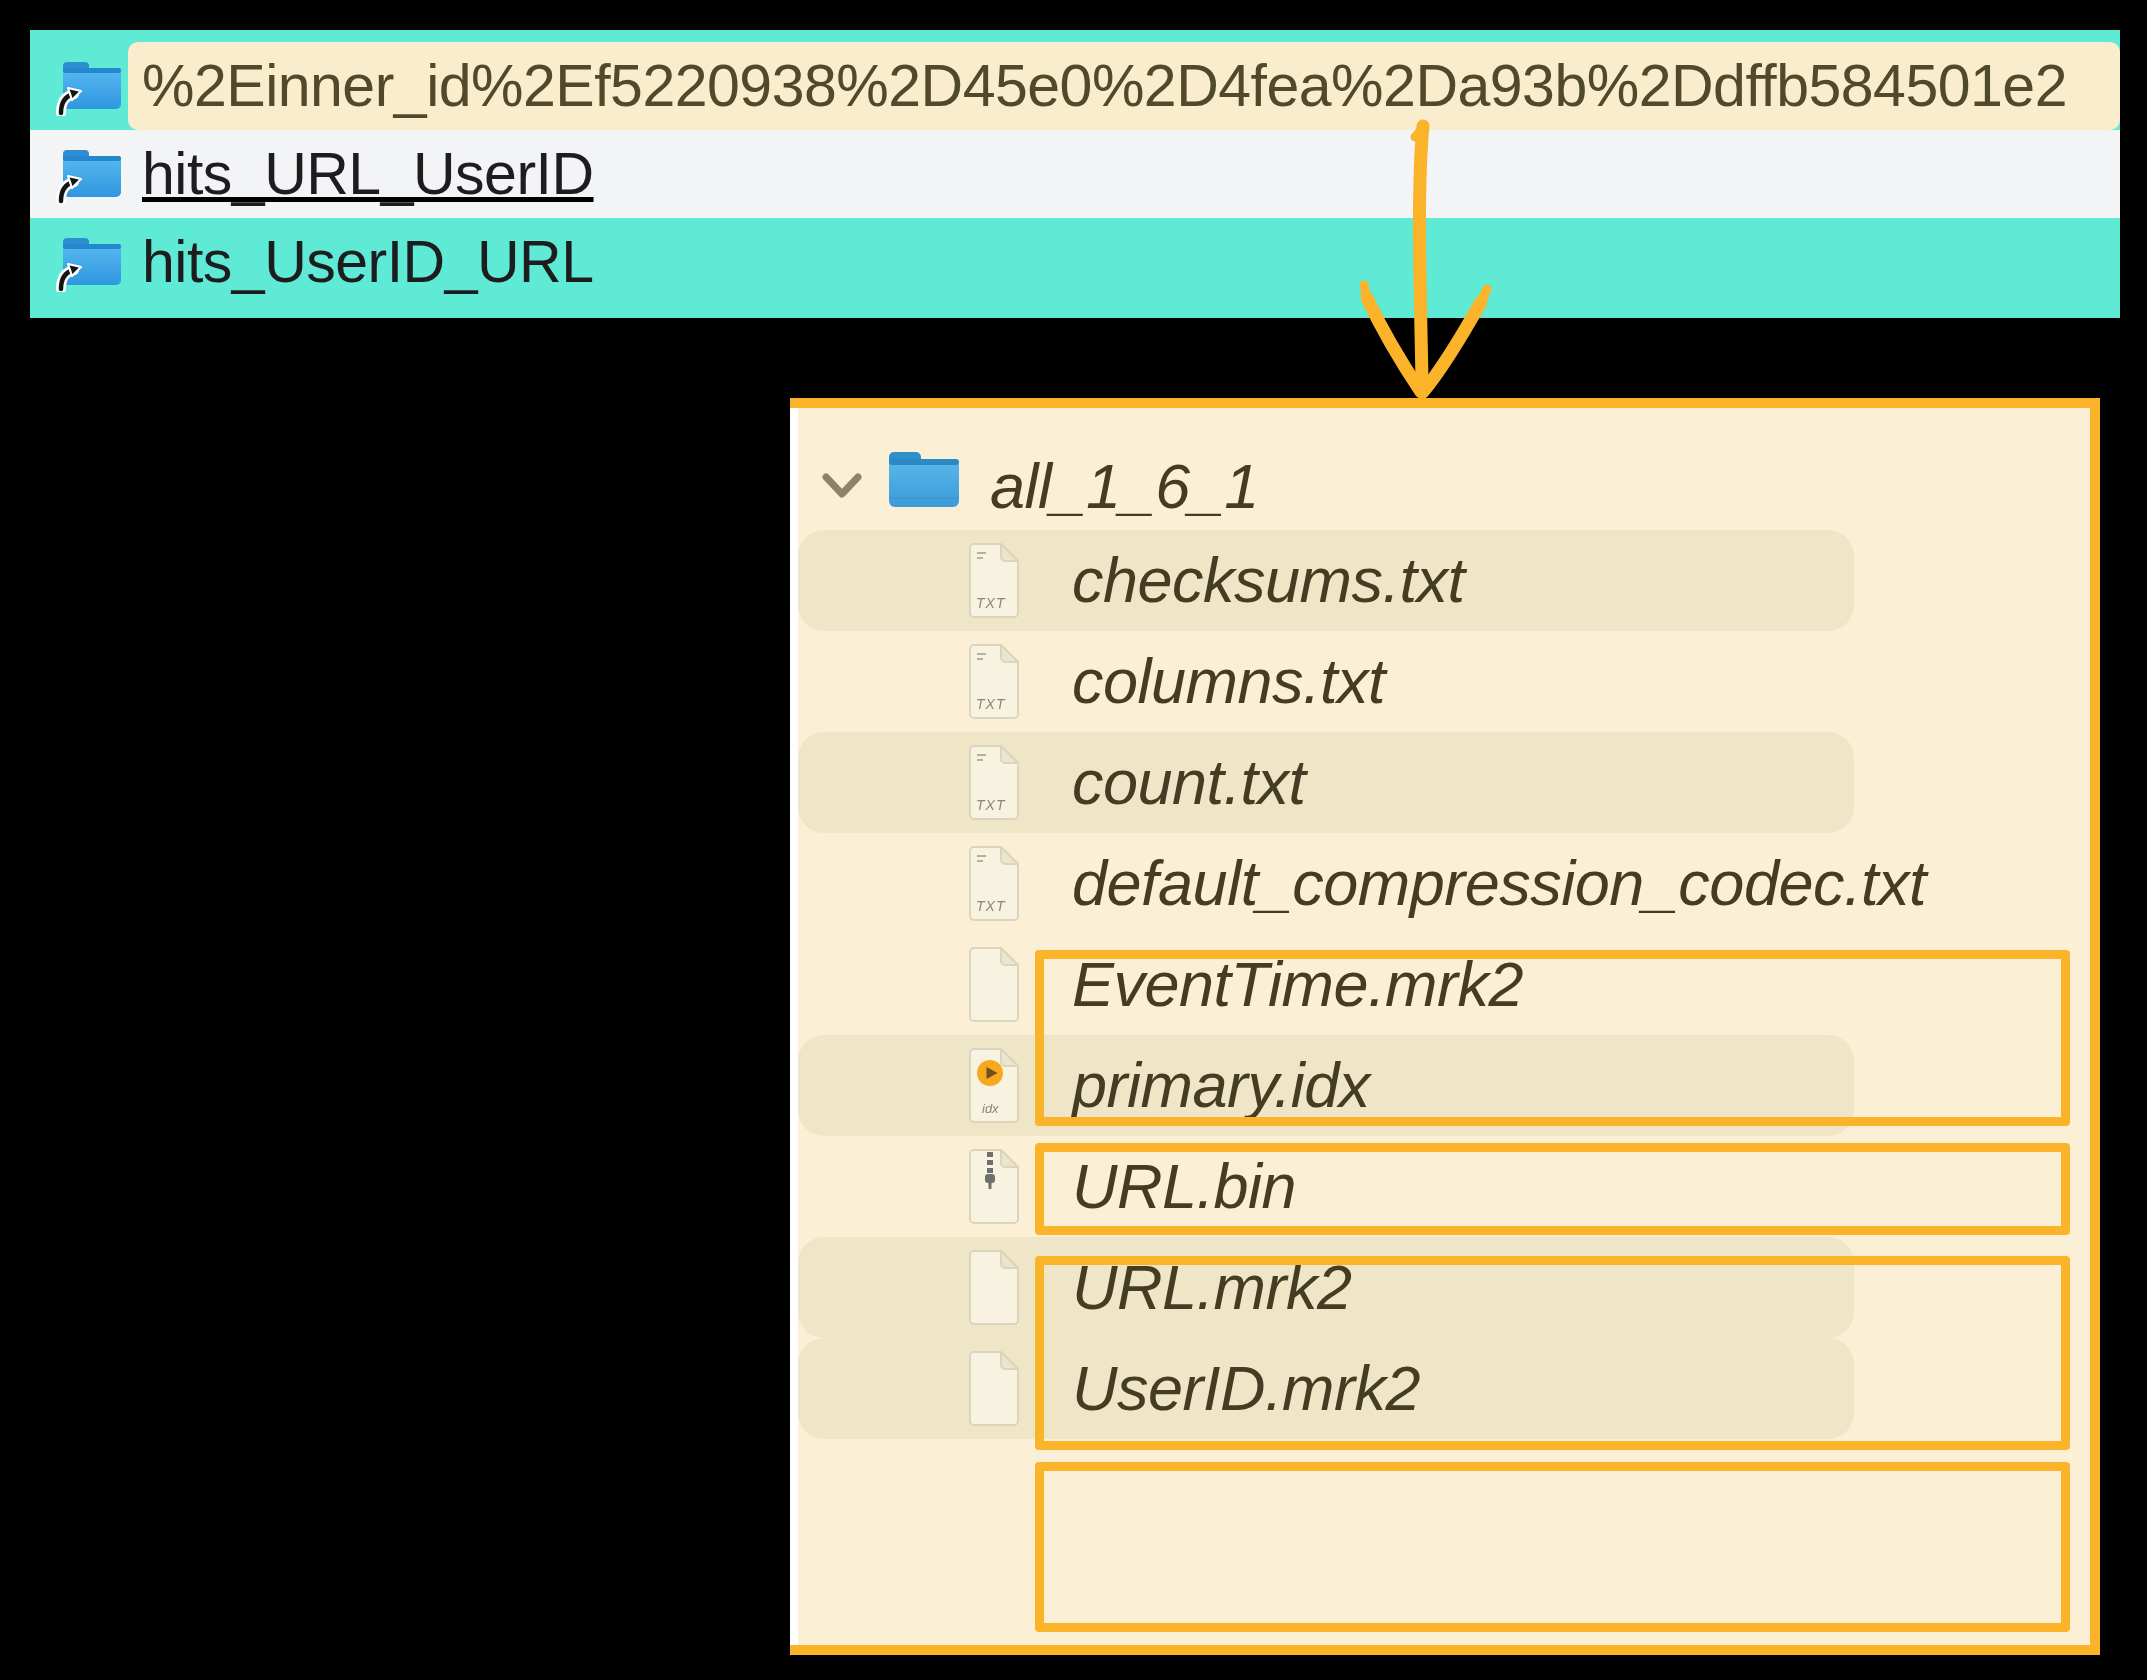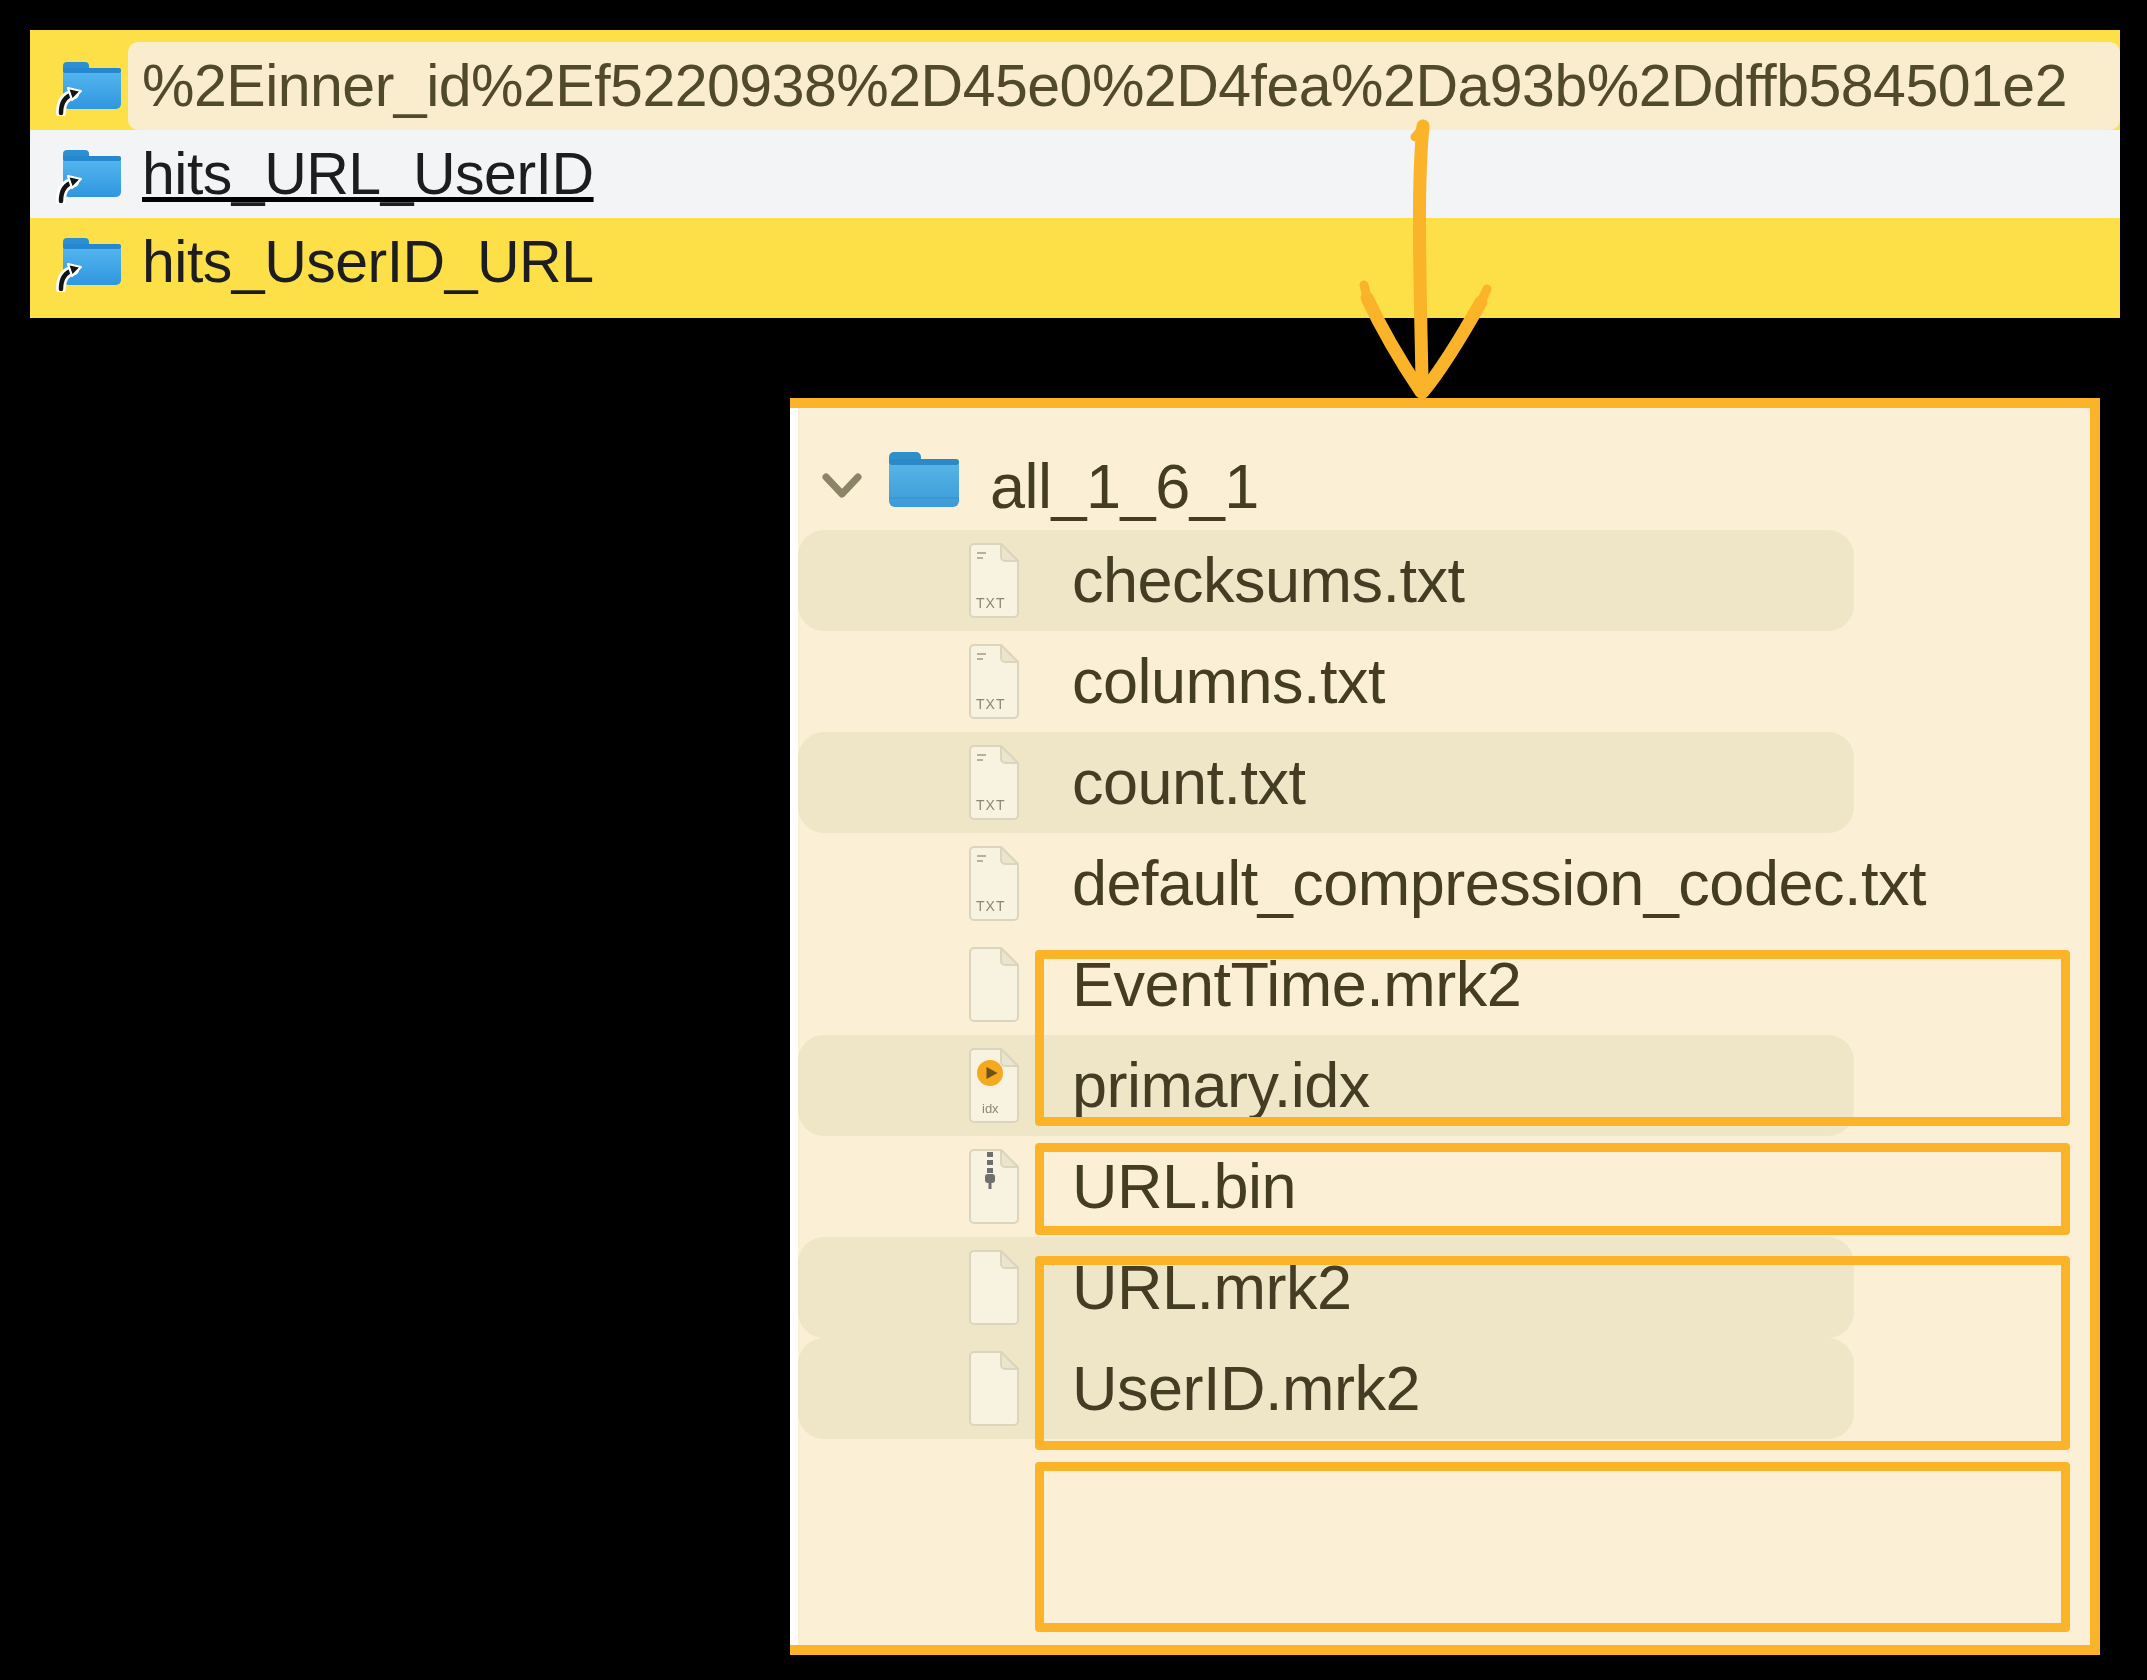--- a/index.html
+++ b/index.html
@@ -4,21 +4,21 @@
 <style>
   html,body { margin:0; padding:0; background:#000; }
   .canvas {
     position:relative; width:2147px; height:1680px; background:#000;
     overflow:hidden; font-family:"Liberation Sans","DejaVu Sans",sans-serif;
   }
 
   
   .finder-list {
     position:absolute; left:30px; top:30px; width:2090px; height:288px;
-    background:#fde047; padding-top:12px; box-sizing:border-box;
+    background:#5eead4; padding-top:12px; box-sizing:border-box;
   }
   .frow { position:relative; height:88px; display:flex; align-items:center; }
   .frow.alt { background:#F2F4F5;text-decoration:underline; }
   .sel-highlight {
     position:absolute; left:98px; top:0; width:1992px; height:88px;
     background:#FAEDCD; border-radius:10px;
   }
   .ficon { position:absolute; left:30px; top:14px; width:64px; height:60px; }
   .ficon .badge { position:absolute; left:-5px; bottom:-4px; }
   .flabel {
@@ -27,21 +27,21 @@
   }
   .flabel.sel { color:#504A2B; }
 
   
   .arrow { position:absolute; left:1350px; top:118px; z-index:5; }
 
   
   .tree-panel {
     position:absolute; left:790px; top:398px; width:1310px; height:1257px;
     box-sizing:border-box; background:#FBF0D5;
-    border:10px solid #FBB32A; border-left:none;
+    border:10px solid #FBB32A; border-left:none;font-style:italic;
   }
   .white-edge { position:absolute; left:0; top:0; bottom:0; width:8px; background:#ffffff; }
   .root-row { position:absolute; left:0; top:37px; width:100%; height:85px; }
   .chev { position:absolute; left:32px; top:28px; }
   .dir-icon { position:absolute; left:95px; top:0px; width:78px; height:66px; }
   .root-label {
     position:absolute; left:200px; top:0; line-height:82px; font-size:63px;
     color:#443D24; letter-spacing:-0.5px; white-space:nowrap;
   }
   .rows { position:absolute; left:0; top:122px; width:1072px; }

